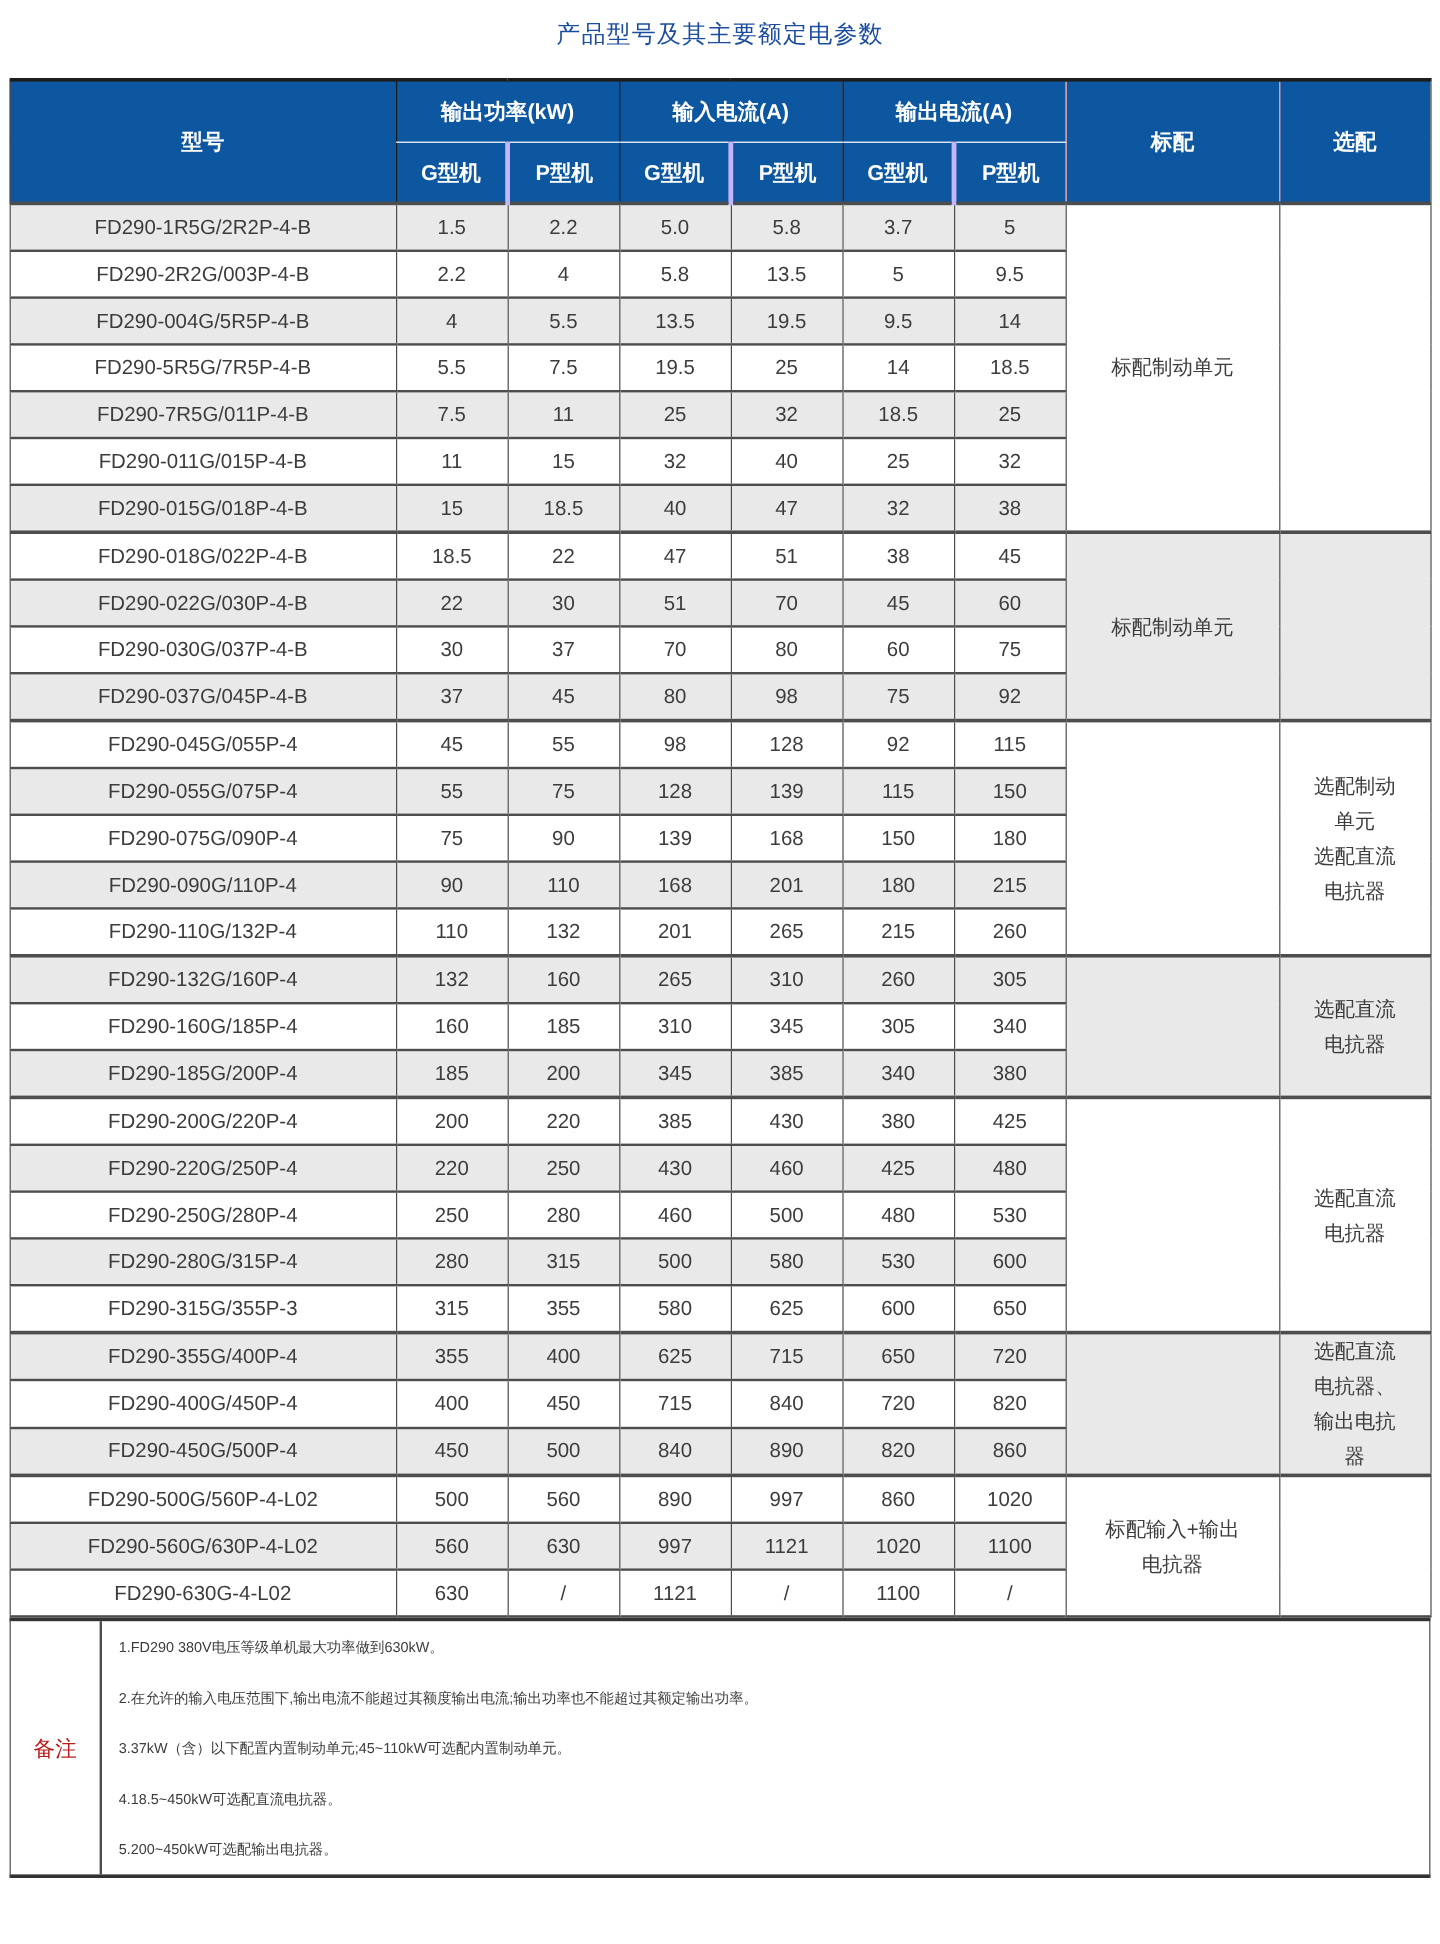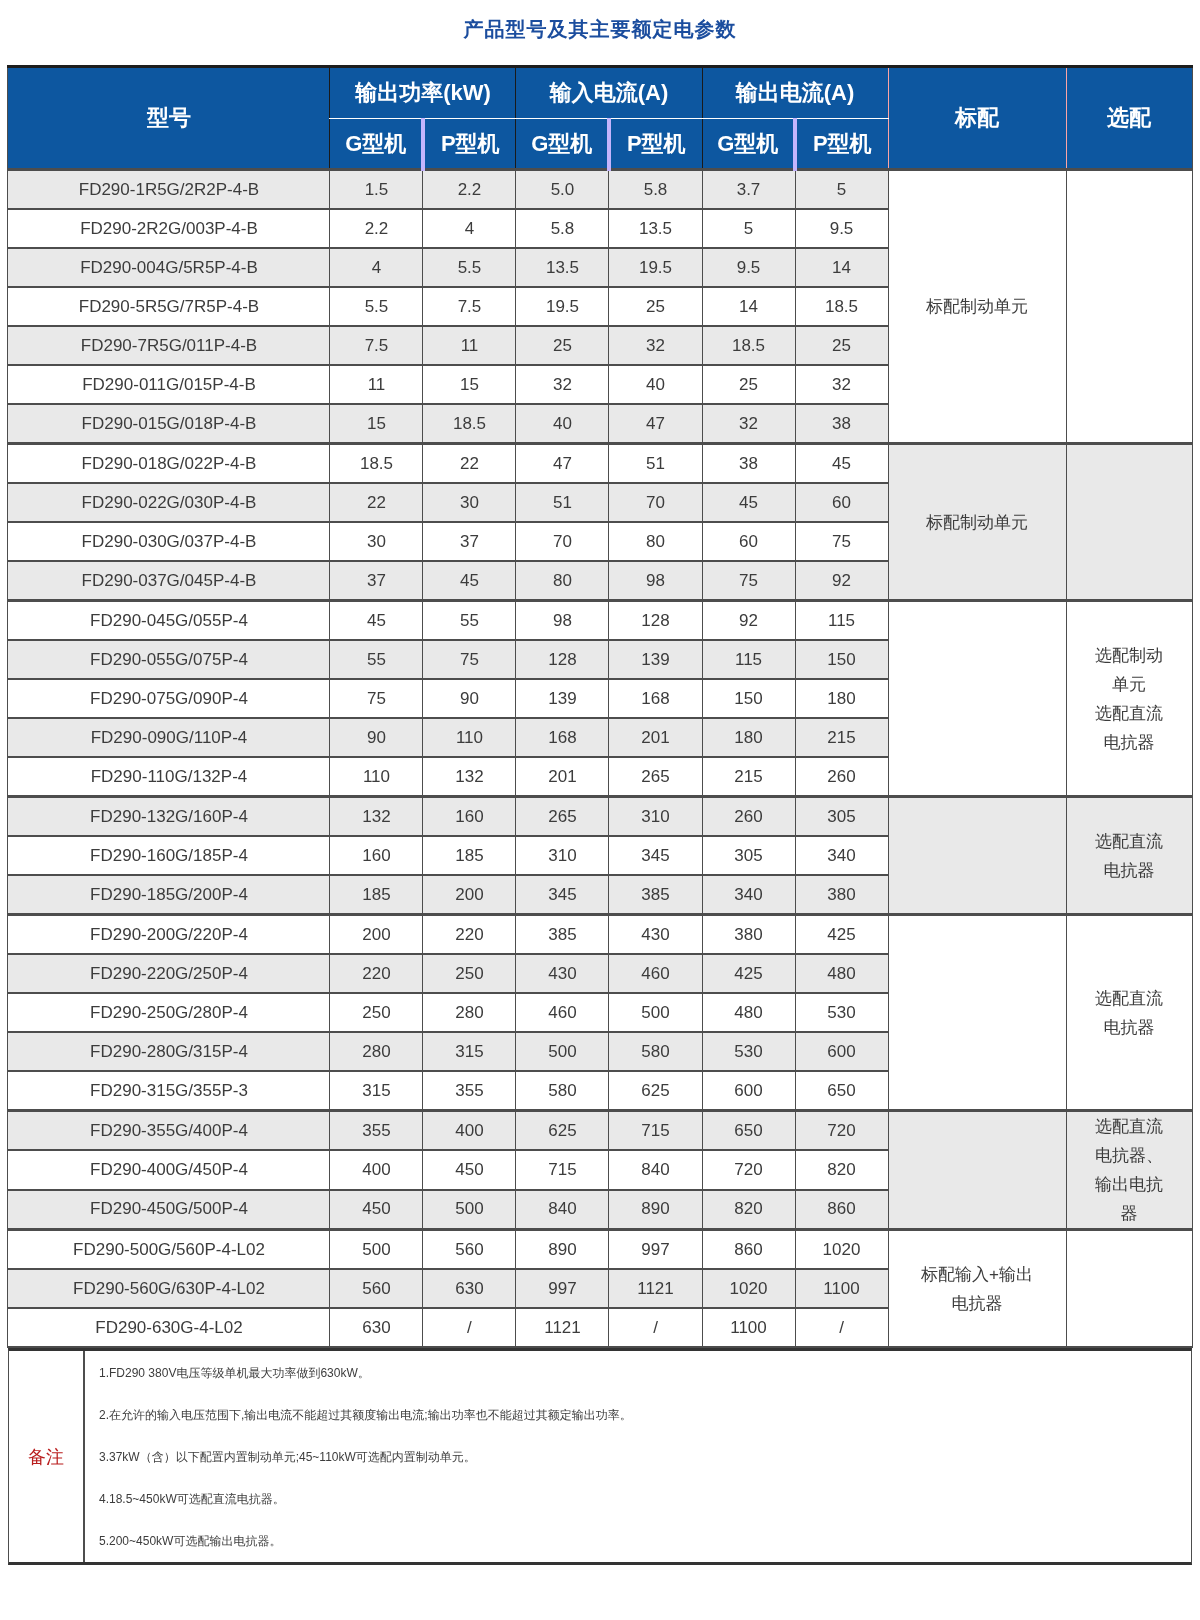--- a/index.html
+++ b/index.html
@@ -2,30 +2,30 @@
 <html><head>
 <meta charset="utf-8">
 <style>
   html,body { margin:0; padding:0; background:#ffffff; }
   .page {
     width:1200px; height:1620px; box-sizing:border-box;
     font-family:"Liberation Sans","DejaVu Sans",sans-serif;
     background:#ffffff; padding-top:14px;
   }
   .title {
-    text-align:center; color:#1b4d9e; font-size:20px; font-weight:bold;
+    text-align:center; color:#1b4d9e; font-size:20px; font-weight:normal;
     height:30px; line-height:30px; margin-bottom:21px; letter-spacing:1px;
   }
   table.spec {
     width:1184px; margin:0 auto; border-collapse:collapse; table-layout:fixed;
     border-left:1px solid #4d4d4d; border-right:1px solid #4d4d4d;
     border-top:3px solid #1d1d1d;
   }
   thead th {
-    background:#0d57a0; color:#ffffff; font-weight:bold; font-size:22px;
+    background:#0d57a0; color:#ffffff; font-weight:bold; font-size:18px;
     padding:0; text-align:center; vertical-align:middle;
   }
   tr.h-row1 { height:52px; }
   tr.h-row2 { height:51px; }
   .th-group { border-left:1px solid #1a1a1a; border-bottom:1px solid #ffffff; }
   .th-wide  { border-left:1px solid #fca5a5; }
   .th-sub   { border-left:4px solid #c4b5fd; }
   .th-sub.dark-left { border-left:1px solid #1a1a1a;margin-left:28px; }
   tbody td {
     border:1px solid #4d4d4d; border-top-width:2px; border-bottom-width:2px;

